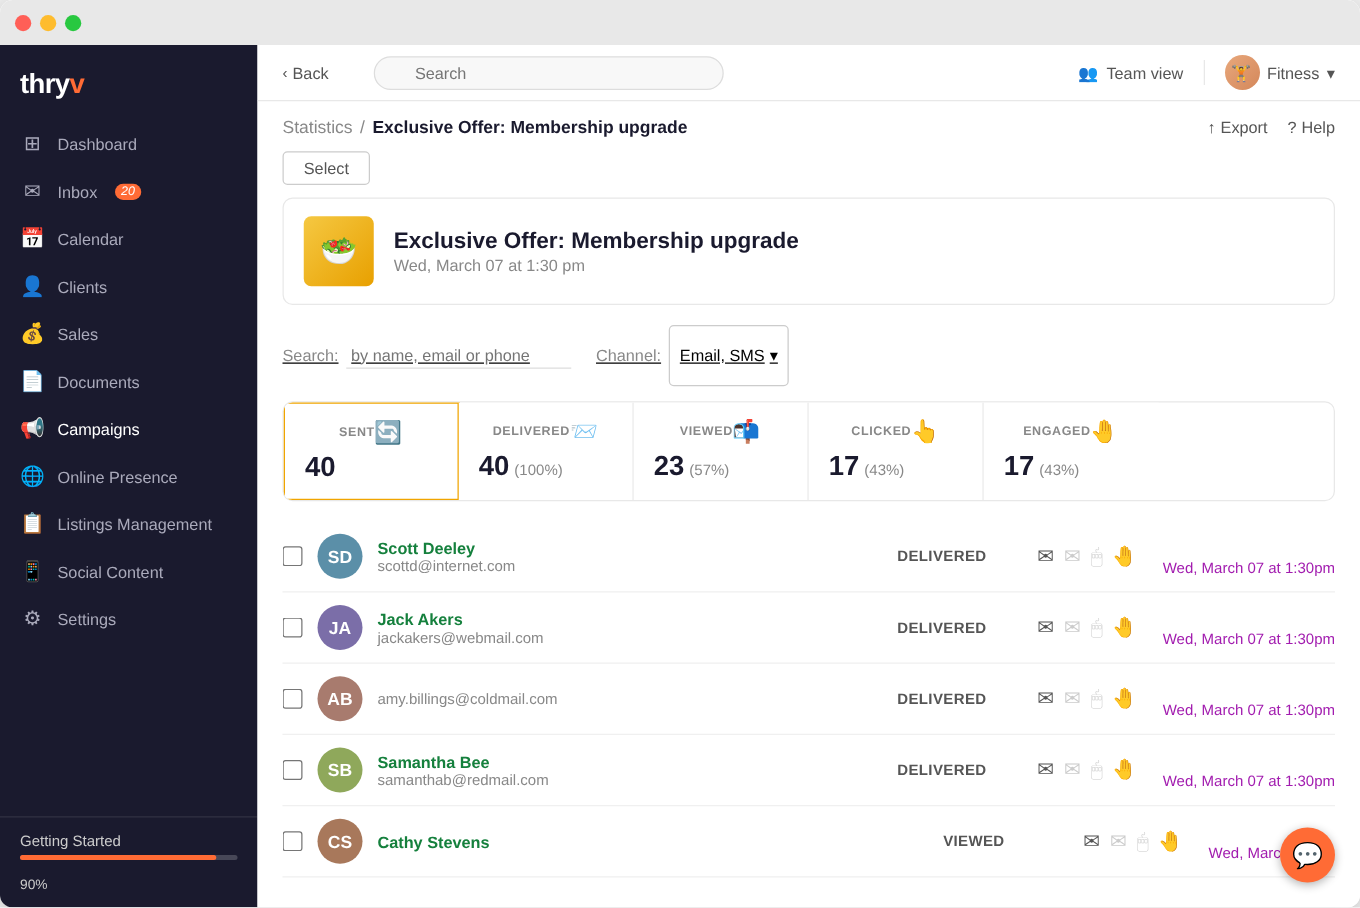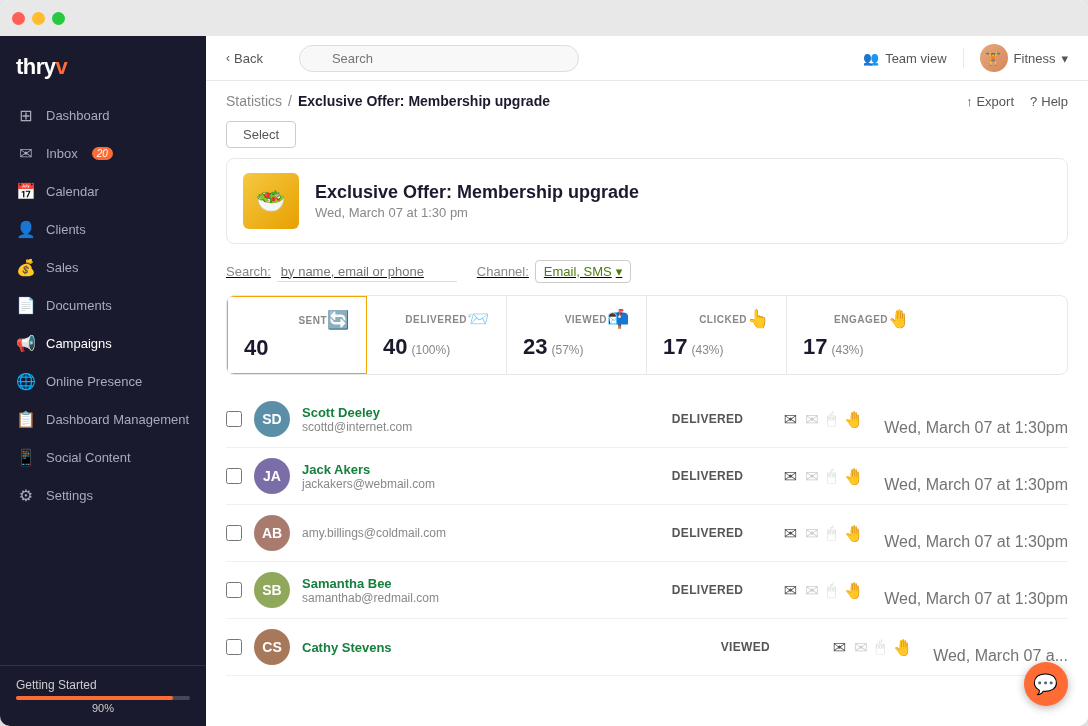--- a/index.html
+++ b/index.html
@@ -25,21 +25,21 @@
     .sidebar-nav { flex: 1; overflow-y: auto; padding: 4px 0; }
     .nav-item { display: flex; align-items: center; gap: 10px; padding: 9px 16px; cursor: pointer; color: #aab; font-size: 13px; transition: background 0.15s; }
     .nav-item.active { color: #fff; }
     .nav-icon { width: 20px; height: 20px; display: flex; align-items: center; justify-content: center; font-size: 16px; flex-shrink: 0; }
     .nav-label { font-size: 13px; }
     .badge { background: #ff6b35; color: #fff; font-size: 10px; border-radius: 10px; padding: 1px 5px; margin-left: 4px; font-style: italic; }
     .sidebar-footer { padding: 12px 16px; border-top: 1px solid rgba(255,255,255,0.1); }
     .getting-started-label { font-size: 12px; color: #ccc; margin-bottom: 4px; }
     .progress-bar-bg { background: rgba(255,255,255,0.2); height: 4px; border-radius: 2px; }
     .progress-bar-fill { background: #ff6b35; height: 4px; border-radius: 2px; width: 90%; }
-    .progress-pct { font-size: 11px; color: #ccc; text-align: center; margin-top: 2px; }
+    .progress-pct { font-size: 11px; color: #ccc; text-align: left; margin-top: 14px; }
 
     
     .main-content { flex: 1; display: flex; flex-direction: column; overflow: hidden; background: #fff; }
 
     
     .top-bar { display: flex; align-items: center; padding: 8px 20px; border-bottom: 1px solid #e8e8e8; gap: 16px; flex-shrink: 0; }
     .back-btn { display: flex; align-items: center; gap: 4px; font-size: 13px; color: #555; cursor: pointer; }
     .back-chevron { font-size: 12px; }
     .search-box { flex: 1; max-width: 280px; margin-left: 20px; }
     .search-input { width: 100%; border: 1px solid #ddd; border-radius: 20px; padding: 5px 12px 5px 32px; font-size: 13px; color: #555; background: #f8f8f8; position: relative; }
@@ -68,28 +68,28 @@
     .campaign-thumb { width: 56px; height: 56px; border-radius: 6px; background: linear-gradient(135deg, #f5c842, #e8a000); display: flex; align-items: center; justify-content: center; overflow: hidden; flex-shrink: 0; }
     .thumb-inner { font-size: 24px; }
     .campaign-info h2 { font-size: 18px; font-weight: 600; color: #1a1a2e; }
     .campaign-info p { font-size: 13px; color: #888; margin-top: 2px; }
 
     
     .filters-row { display: flex; align-items: center; gap: 20px; padding: 0 20px 12px; flex-shrink: 0; text-decoration: underline; }
     .filter-group { display: flex; align-items: center; gap: 6px; font-size: 13px; }
     .filter-label { color: #888; font-weight: 500; }
     .filter-input { border: none; border-bottom: 1px solid #ddd; padding: 2px 4px; font-size: 13px; color: #555; outline: none; width: 180px; }
-    .filter-select { display: flex; align-items: center; gap: 4px; border: 1px solid #ccc; border-radius: 4px; padding: 3px 8px; font-size: 13px; color: #4d7c0f; cursor: pointer; }
+    .filter-select { display: flex; align-items: center; gap: 4px; border: 1px solid #ccc; border-radius: 4px; padding: 16px 8px; font-size: 13px; color: #000000; cursor: pointer; }
 
     
     .stats-row { display: grid; grid-template-columns: repeat(6, 1fr); gap: 0; margin: 0 20px 16px; border: 1px solid #e8e8e8; border-radius: 8px; overflow: hidden; flex-shrink: 0; }
     .stat-card { padding: 12px 16px; border-right: 1px solid #e8e8e8; background: #fff; }
     .stat-card:last-child { border-right: none; }
     .stat-card.active { border: 2px solid #f0a500; background: #fff; margin: -1px; }
-    .stat-label { font-size: 10px; font-weight: 600; color: #888; letter-spacing: 0.5px; text-transform: uppercase; display: flex; align-items: center; justify-content: flex-end; }
+    .stat-label { font-size: 10px; font-weight: 600; color: #888; letter-spacing: 0.5px; text-transform: uppercase; display: flex; align-items: center; justify-content: center; }
     .stat-icon { font-size: 18px; }
     .stat-value { font-size: 22px; font-weight: 600; color: #1a1a2e; margin-top: 4px; }
     .stat-sub { font-size: 12px; color: #888; margin-left: 4px; font-weight: 400; }
     .icon-sent { color: #f0a500; }
     .icon-delivered { color: #4caf50; }
     .icon-viewed { color: #9c27b0; }
     .icon-clicked { color: #ff6b35; }
     .icon-engaged { color: #00bcd4; }
     .icon-bounced { color: #f44336; }
 
@@ -98,21 +98,21 @@
     .contact-row { display: flex; align-items: center; gap: 12px; padding: 10px 0; border-bottom: 1px solid #f0f0f0; }
     .contact-checkbox { width: 16px; height: 16px; flex-shrink: 0; accent-color: #ff6b35; }
     .contact-avatar { width: 36px; height: 36px; border-radius: 50%; flex-shrink: 0; background: #ddd; overflow: hidden; display: flex; align-items: center; justify-content: center; font-size: 14px; font-weight: 600; color: #fff; }
     .contact-info { flex: 1; min-width: 0; }
     .contact-name { font-size: 13px; font-weight: 600; color: #15803d; }
     .contact-email { font-size: 12px; color: #888; }
     .contact-status { width: 100px; font-size: 12px; font-weight: 600; color: #555; letter-spacing: 0.3px; }
     .contact-icons { display: flex; gap: 8px; align-items: center; }
     .contact-action-icon { font-size: 16px; color: #ccc; }
     .contact-action-icon.active { color: #555; }
-    .contact-date { font-size: 16px; color: #737373; margin-left: 8px; white-space: nowrap; margin-top: 17px; }
+    .contact-date { font-size: 12px; color: #a21caf; margin-left: 8px; white-space: nowrap; margin-top: 17px; }
 
     
     .chat-btn { position: fixed; bottom: 20px; right: 20px; width: 44px; height: 44px; background: #ff6b35; border-radius: 50%; display: flex; align-items: center; justify-content: center; cursor: pointer; box-shadow: 0 2px 8px rgba(0,0,0,0.3); color: #fff; font-size: 20px; }
 
     .divider { width: 1px; background: #e8e8e8; height: 20px; }
   </style>
 </head>
 <body>
 
 <div class="window">
@@ -168,21 +168,21 @@
     <span class="nav-label">Campaigns</span>
 
   </div>
           <div class="nav-item">
     <span class="nav-icon">🌐</span>
     <span class="nav-label">Online Presence</span>
 
   </div>
           <div class="nav-item">
     <span class="nav-icon">📋</span>
-    <span class="nav-label">Dashboard Management</span>
+    <span class="nav-label">Listings Management</span>
 
   </div>
           <div class="nav-item">
     <span class="nav-icon">📱</span>
     <span class="nav-label">Social Content</span>
 
   </div>
           <div class="nav-item">
     <span class="nav-icon">⚙</span>
     <span class="nav-label">Settings</span>

